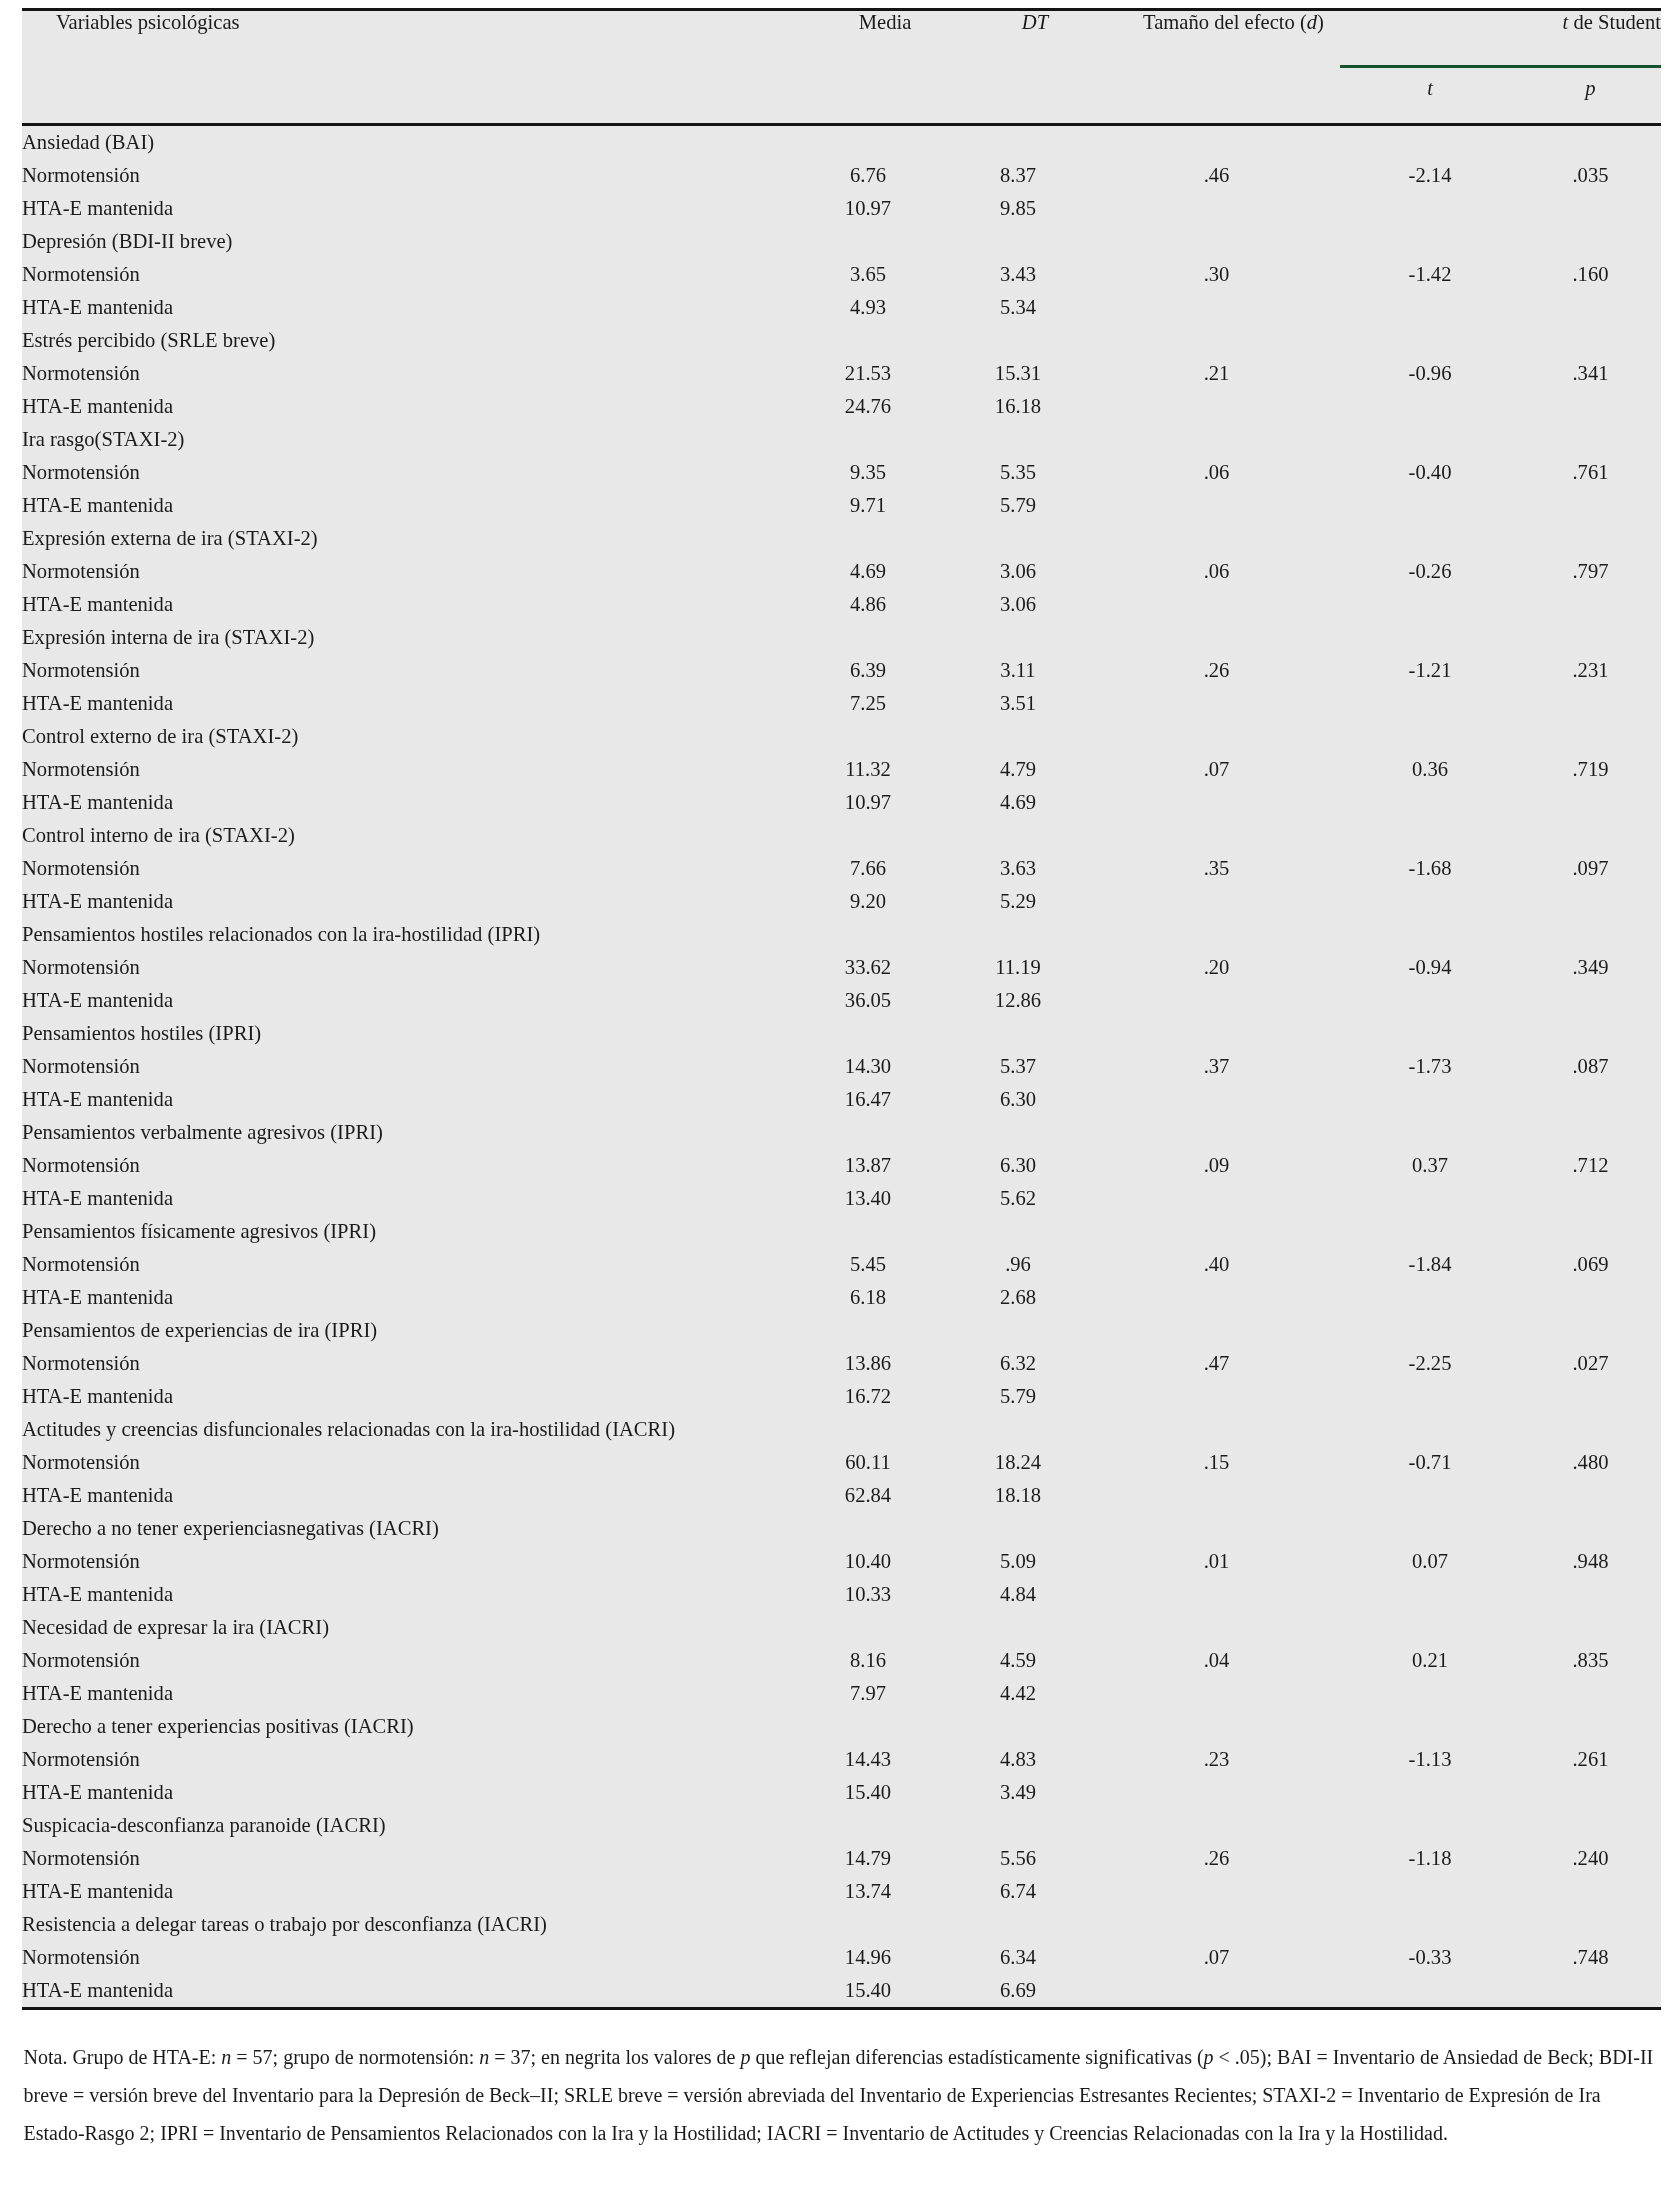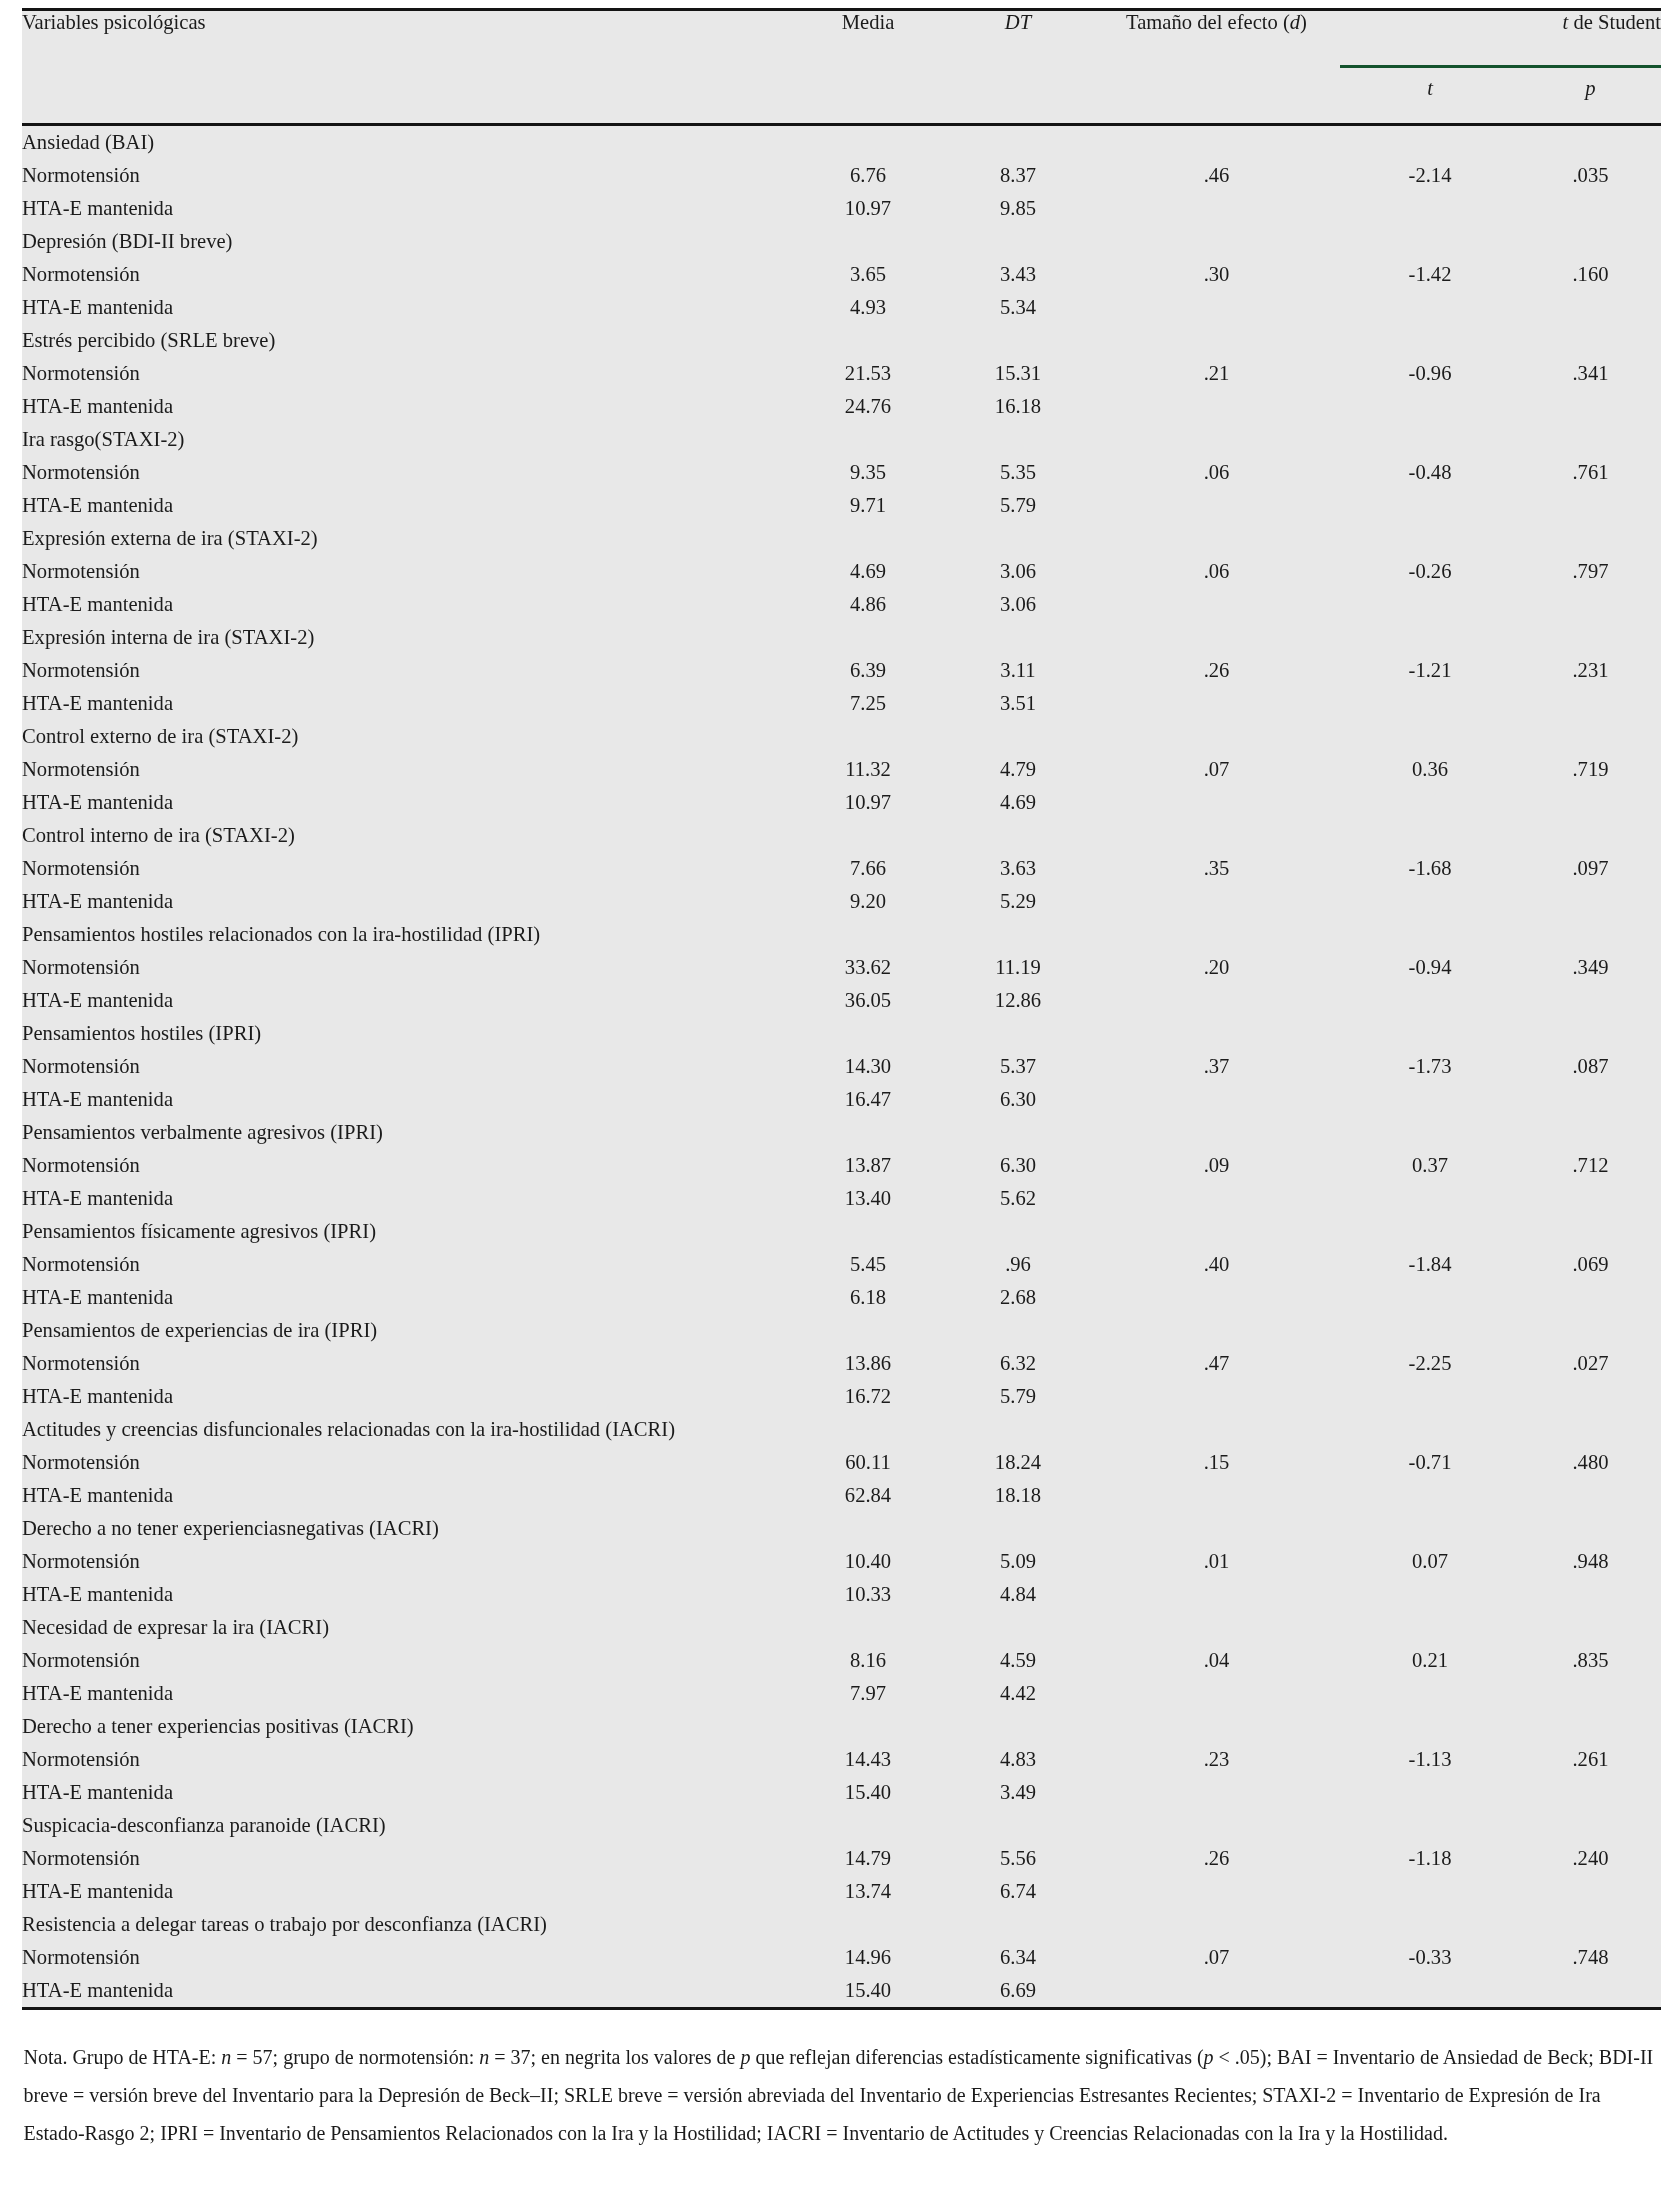--- a/index.html
+++ b/index.html
@@ -33,21 +33,21 @@
   }
   table.stats th, table.stats td {
     font-size: 20.6px;
     font-weight: normal;
     padding: 0;
     white-space: nowrap;
     overflow: visible;
   }
   
   thead th { vertical-align: top; }
-  tr.h1 th { height: 54px; }
+  tr.h1 th { height: 54px; padding-left: 34px; }
   tr.h2 th { height: 46px; }
   th.var-head {
     text-align: left;
     padding-left: 14.2px;
     padding-top: 16.5px;
   }
   th.top-label { text-align: center; padding-top: 16.5px; margin-top: 48px; }
   th.spanner {
     text-align: right;
     padding-top: 16.5px;
@@ -160,21 +160,21 @@
           <td class="num"></td>
         </tr>
         <tr>
           <td class="sec" colspan="6">Ira rasgo(STAXI-2)</td>
         </tr>
         <tr>
           <td class="grp">Normotensión</td>
           <td class="num">9.35</td>
           <td class="num">5.35</td>
           <td class="num">.06</td>
-          <td class="num">-0.48</td>
+          <td class="num">-0.40</td>
           <td class="num">.761</td>
         </tr>
         <tr>
           <td class="grp">HTA-E mantenida</td>
           <td class="num">9.71</td>
           <td class="num">5.79</td>
           <td class="num"></td>
           <td class="num"></td>
           <td class="num"></td>
         </tr>

